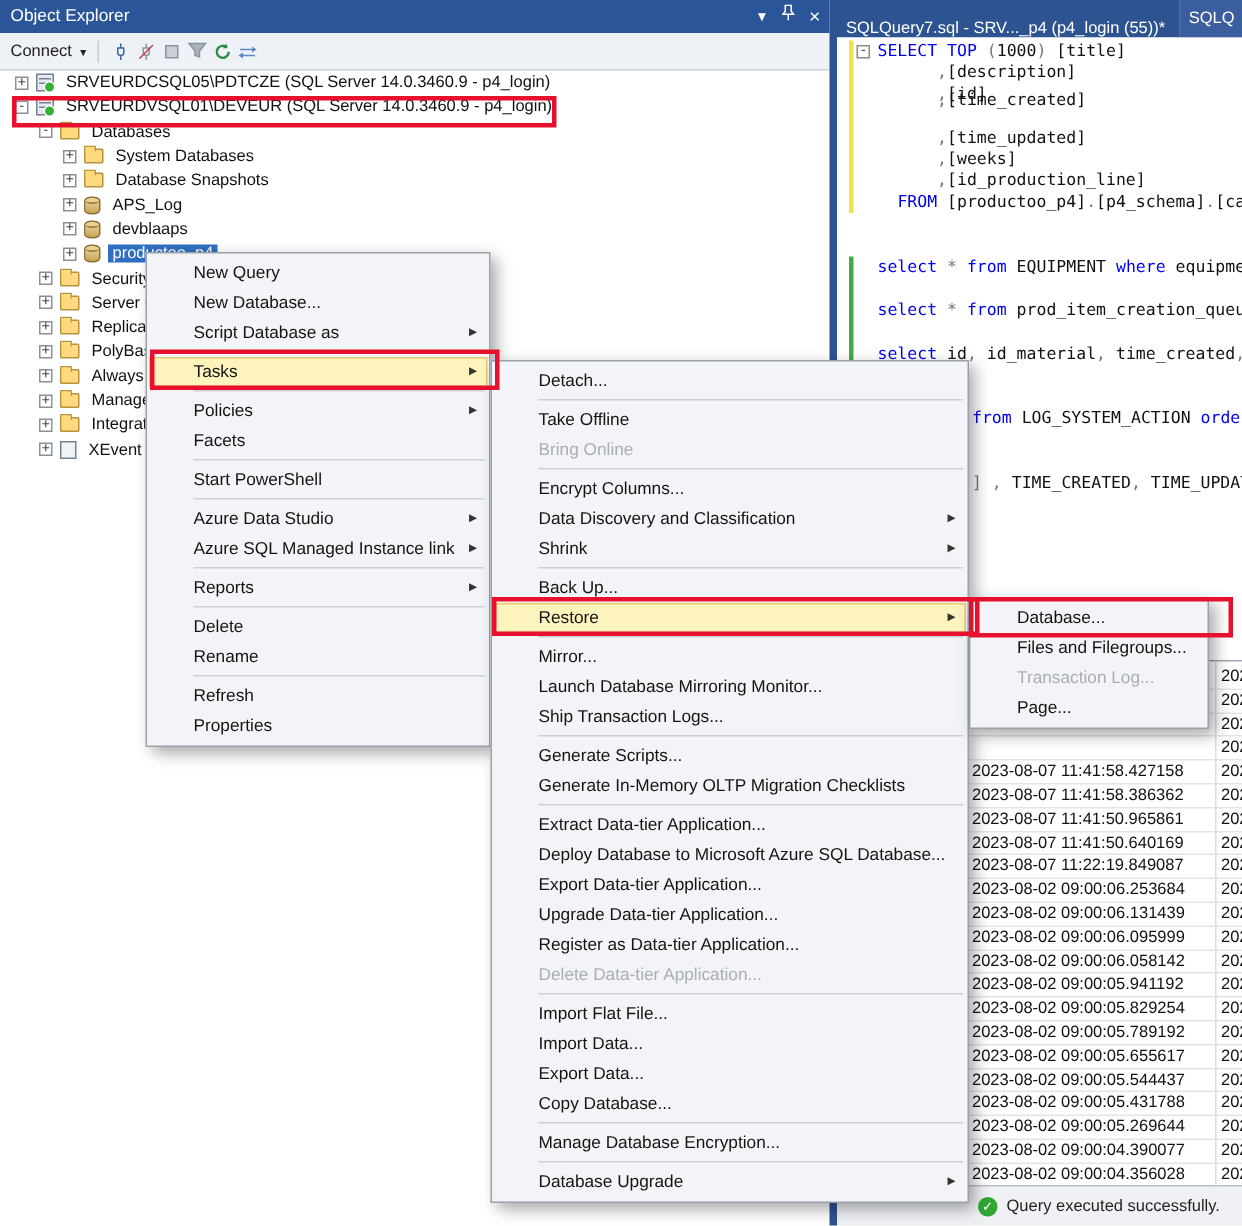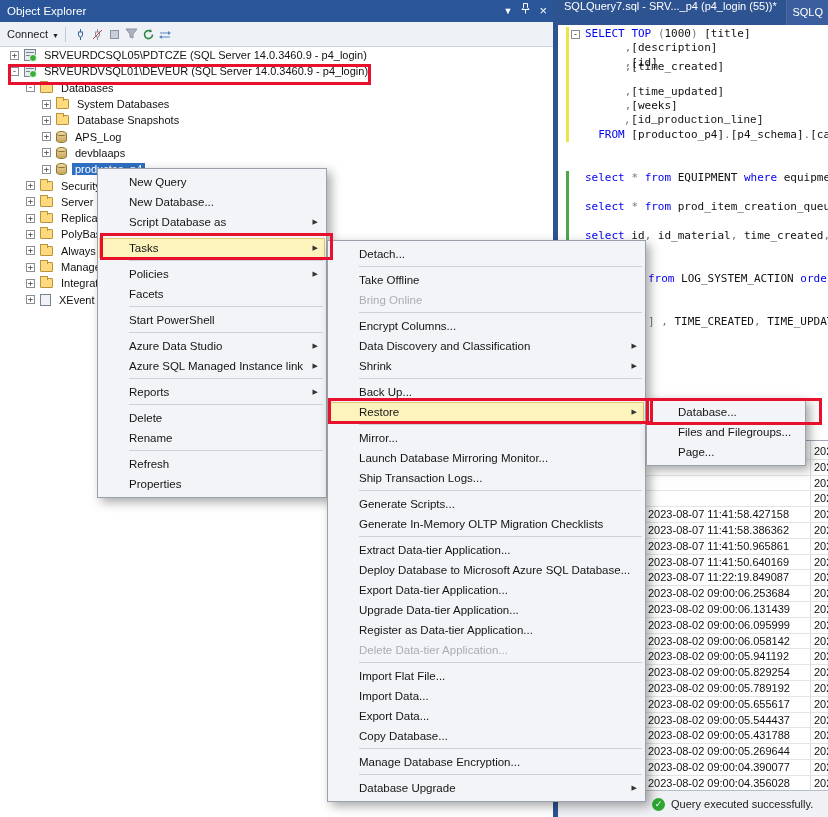--- a/index.html
+++ b/index.html
@@ -40,21 +40,21 @@
   .icon-xevent{width:11px;height:12px;background:#EFF3F8;border:1px solid #76828F}
   .tlabel{padding:0 3px}
   .sel{background:#2F6FC1;color:#fff}
 
   
   .splitter{position:absolute;left:553px;top:0;width:5px;height:817px;background:#2E5391}
 
   
   .editor{position:absolute;left:558px;top:0;width:270px;height:817px;background:#fff}
   .tabbar{position:absolute;top:0;left:0;right:0;height:25px;background:#2E5391;color:#fff;font-size:11px;
-          display:flex;align-items:flex-start;overflow:hidden}
+          display:flex;align-items:flex-end;overflow:hidden}
   .tab1{padding:0 6px;white-space:nowrap;overflow:hidden;max-width:238px}
   .tab2{position:absolute;right:0;top:0;height:25px;line-height:25px;padding:0 5px;border-left:1px solid #51699C;
         background:#3A5E9E;white-space:nowrap}
   .code{position:absolute;top:25px;left:0;right:0;height:415px;overflow:hidden;background:#fff;
         font-family:"DejaVu Sans Mono","Liberation Mono",monospace;font-size:11px;color:#111}
   .chbar{position:absolute;width:3px;left:8px}
   .ch-y{background:#EDE34A;top:2px;height:115px}
   .ch-g{background:#4CA64C;top:146px;height:72px}
   .fold{position:absolute;left:13px;top:5px;width:9px;height:9px;border:1px solid #8A8A8A;background:#fff;
         font:9px/7px "DejaVu Sans Mono",monospace;text-align:center;color:#333}
@@ -246,21 +246,21 @@
   <div class="code" id="code">
     <div class="chbar ch-y"></div>
     <div class="chbar ch-g"></div>
     <div class="fold">-</div>
   <div class="cline" style="top: 2px;"><span class="c-k">SELECT</span><span class="c-t"> </span><span class="c-k">TOP</span><span class="c-t"> </span><span class="c-g">(</span><span class="c-t">1000</span><span class="c-g">)</span><span class="c-t"> [title]</span></div>
       <div class="cline" style="top: 16.4px;"><span class="c-g">      ,</span><span class="c-t">[description]</span></div>
       <div class="cline" style="top: 30.8px;"><span class="c-g">      ,</span><span class="c-t">[id]</span></div>
       <div class="cline" style="top: 35px;"><span class="c-g">      ,</span><span class="c-t">[time_created]</span></div>
       <div class="cline" style="top: 59.6px;"><span class="c-g">      ,</span><span class="c-t">[time_updated]</span></div>
       <div class="cline" style="top: 74px;"><span class="c-g">      ,</span><span class="c-t">[weeks]</span></div>
-      <div class="cline" style="top: 88.4px; font-family: Liberation Mono, monospace;"><span class="c-g">      ,</span><span class="c-t">[id_production_line]</span></div>
+      <div class="cline" style="top: 88.4px;"><span class="c-g">      ,</span><span class="c-t">[id_production_line]</span></div>
       <div class="cline" style="top: 102.8px;"><span class="c-t">  </span><span class="c-k">FROM</span><span class="c-t"> [productoo_p4]</span><span class="c-g">.</span><span class="c-t">[p4_schema]</span><span class="c-g">.</span><span class="c-t">[ca</span></div>
       <div class="cline" style="top: 146px;"><span class="c-k">select</span><span class="c-t"> </span><span class="c-g">*</span><span class="c-t"> </span><span class="c-k">from</span><span class="c-t"> EQUIPMENT </span><span class="c-k">where</span><span class="c-t"> equipme</span></div>
       <div class="cline" style="top: 174.8px;"><span class="c-k">select</span><span class="c-t"> </span><span class="c-g">*</span><span class="c-t"> </span><span class="c-k">from</span><span class="c-t"> prod_item_creation_queu</span></div>
       <div class="cline" style="top: 203.6px;"><span class="c-k">select</span><span class="c-t"> id</span><span class="c-g">,</span><span class="c-t"> id_material</span><span class="c-g">,</span><span class="c-t"> time_created</span><span class="c-g">,</span></div>
       <div class="cline" style="top: 246.8px; left: 90px;"><span class="c-k">from</span><span class="c-t"> LOG_SYSTEM_ACTION </span><span class="c-k">order</span></div>
       <div class="cline" style="top: 290px; left: 90px;"><span class="c-g">] ,</span><span class="c-t"> TIME_CREATED</span><span class="c-g">,</span><span class="c-t"> TIME_UPDATE</span></div>
     </div>
   <div class="grid" id="grid">
     <div class="gvline"></div>
   <div class="grow" style="top: 3px;">
@@ -409,19 +409,20 @@
     <div class="mi"><span class="milabel">Export Data...</span></div>
     <div class="mi"><span class="milabel">Copy Database...</span></div>
     <div class="msep"></div>
     <div class="mi"><span class="milabel">Manage Database Encryption...</span></div>
     <div class="msep"></div>
     <div class="mi"><span class="milabel">Database Upgrade</span><span class="arrow">▶</span></div>
   </div>
 <div class="menu" id="restore">
     <div class="mi"><span class="milabel">Database...</span></div>
     <div class="mi"><span class="milabel">Files and Filegroups...</span></div>
+    <div class="mi dis"><span class="milabel">Transaction Log...</span></div>
     <div class="mi"><span class="milabel">Page...</span></div>
   </div>
 
 <div class="rbox" id="rb-server"></div>
 <div class="rbox" id="rb-tasks"></div>
 <div class="rbox" id="rb-restore"></div>
 <div class="rbox" id="rb-database"></div>
 
 </body></html>

